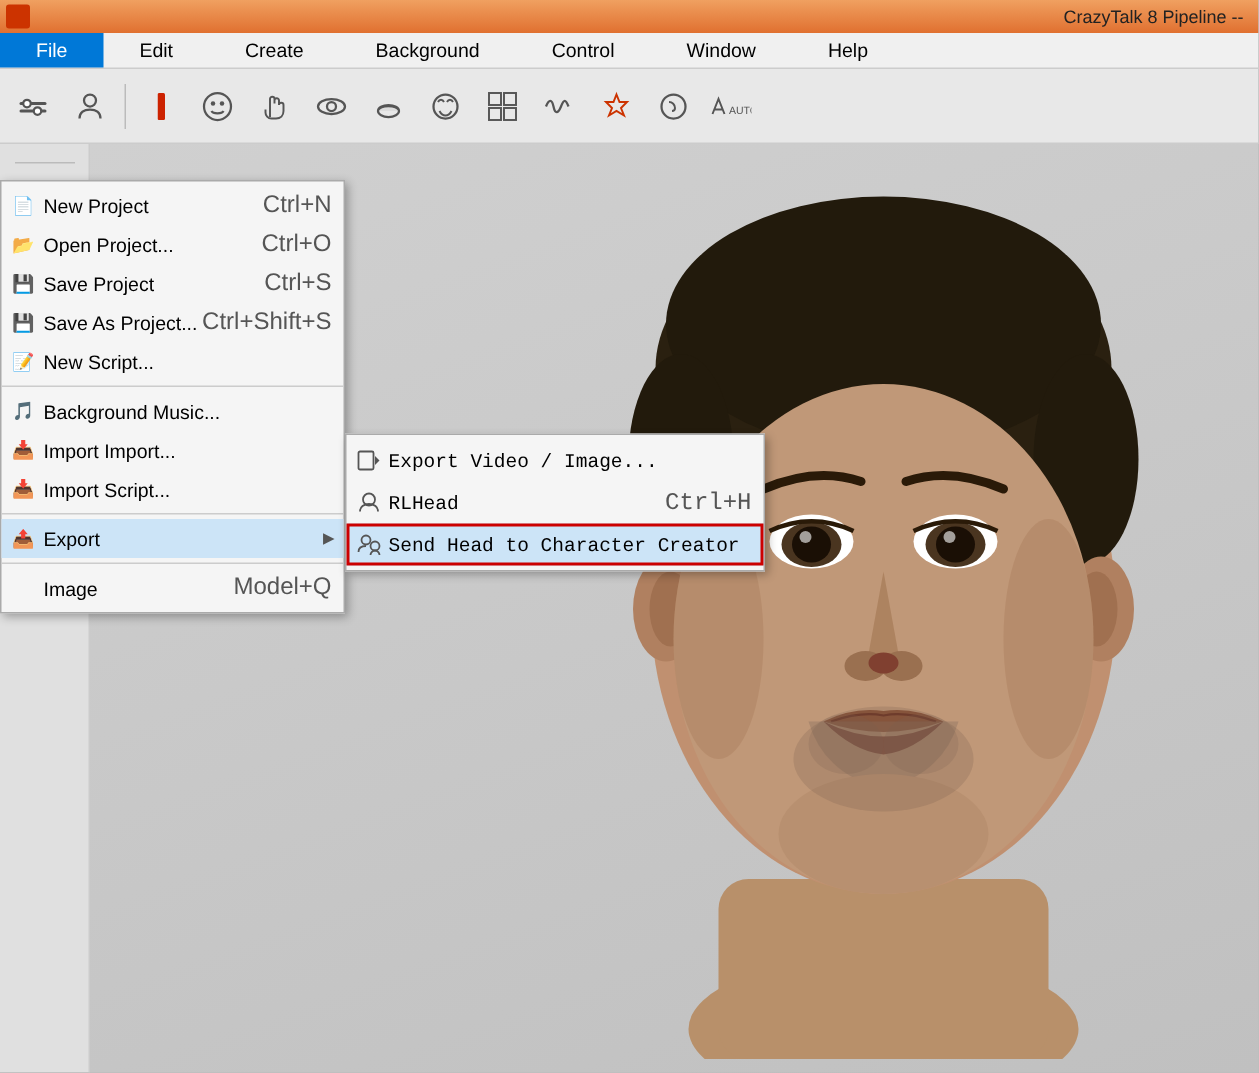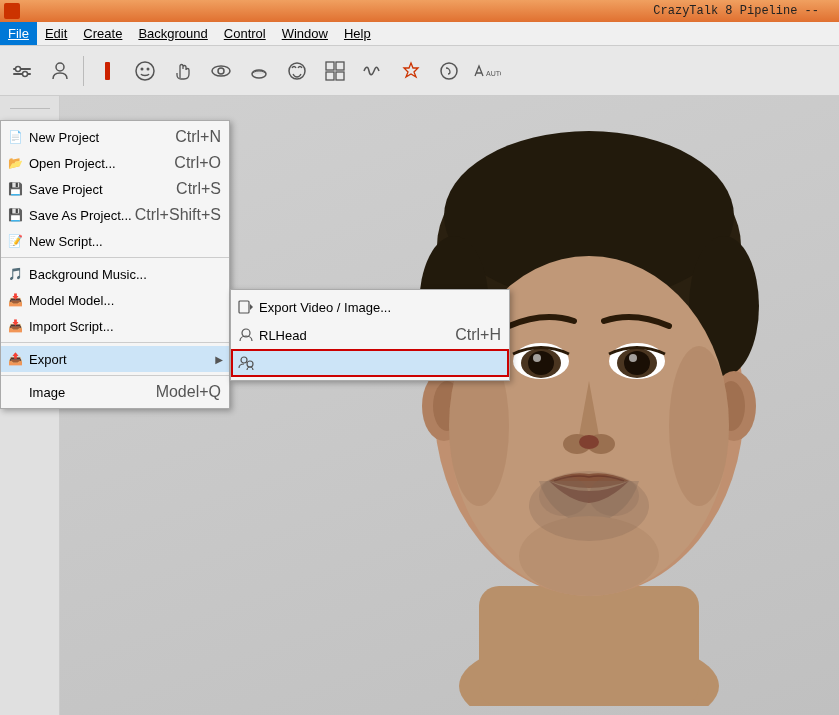--- a/index.html
+++ b/index.html
@@ -14,22 +14,21 @@
     }
 
     
     #title-bar {
       width: 100%;
       height: 22px;
       background: linear-gradient(to bottom, #f0a060, #e07030);
       display: flex;
       align-items: center;
       justify-content: flex-end;
-      padding-right: 20px;
-      font-family: Liberation Mono, monospace;
+      padding-right: 10px;
     }
     #title-bar .app-icon {
       width: 16px;
       height: 16px;
       background: #cc3300;
       border-radius: 2px;
       position: absolute;
       left: 4px;
       top: 3px;
     }
@@ -44,27 +43,26 @@
       width: 100%;
       height: 24px;
       background: #f0f0f0;
       display: flex;
       align-items: center;
       border-bottom: 1px solid #ccc;
       position: relative;
       z-index: 100;
     }
     .menu-item {
-      padding: 3px 8px;
+      padding: 3px 24px;
       cursor: pointer;
       height: 100%;
       display: flex;
       align-items: center;
       color: #000;
-      text-decoration: underline;
     }
     .menu-item:hover, .menu-item.active {
       background: #0078d7;
       color: #fff;
     }
     .menu-item.active {
       background: #0078d7;
       color: #fff;
     }
 
@@ -216,20 +214,21 @@
       padding: 3px 0;
     }
     .export-item {
       display: flex;
       align-items: center;
       padding: 4px 8px 4px 28px;
       cursor: pointer;
       position: relative;
       color: #000;
       height: 28px;
+      font-family: Liberation Mono, monospace;
     }
     .export-item .icon-placeholder {
       position: absolute;
       left: 6px;
       width: 18px;
       height: 18px;
       display: flex;
       align-items: center;
       justify-content: center;
       font-size: 11px;
@@ -461,21 +460,21 @@
       <span class="icon-placeholder">📝</span>
       <span>New Script...</span>
     </div>
     <div class="dropdown-separator"></div>
     <div class="dropdown-item">
       <span class="icon-placeholder">🎵</span>
       <span>Background Music...</span>
     </div>
     <div class="dropdown-item">
       <span class="icon-placeholder">📥</span>
-      <span>Model Model...</span>
+      <span>Import Import...</span>
     </div>
     <div class="dropdown-item">
       <span class="icon-placeholder">📥</span>
       <span>Import Script...</span>
     </div>
     <div class="dropdown-separator"></div>
     <div class="dropdown-item has-submenu active-submenu">
       <span class="icon-placeholder">📤</span>
       <span>Export</span>
     </div>
@@ -509,16 +508,17 @@
     </div>
     <div class="export-item highlighted">
       <span class="icon-placeholder">
         <svg width="16" height="16" viewBox="0 0 16 16">
             <circle cx="6" cy="5" r="3" fill="none" stroke="#555" stroke-width="1.2"></circle>
             <path d="M1 13c0-2.5 2-4 5-4" fill="none" stroke="#555" stroke-width="1.2"></path>
             <circle cx="12" cy="9" r="3" fill="none" stroke="#555" stroke-width="1.2"></circle>
             <path d="M9 15c0-1.5 1.5-3 3-3s3 1.5 3 3" fill="none" stroke="#555" stroke-width="1.2"></path>
           </svg>
       </span>
+      <span>Send Head to Character Creator</span>
     </div>
   </div>
 
 </div>
 
 </body></html>

